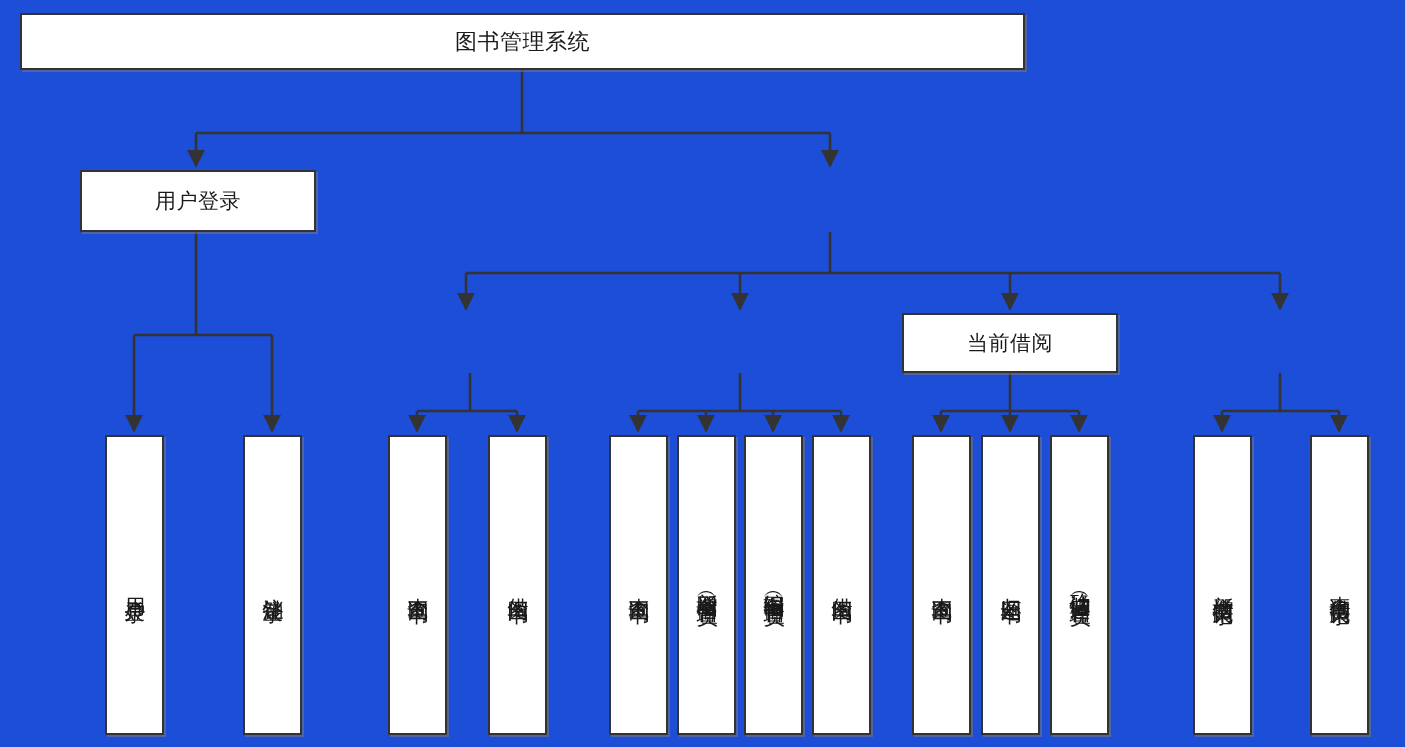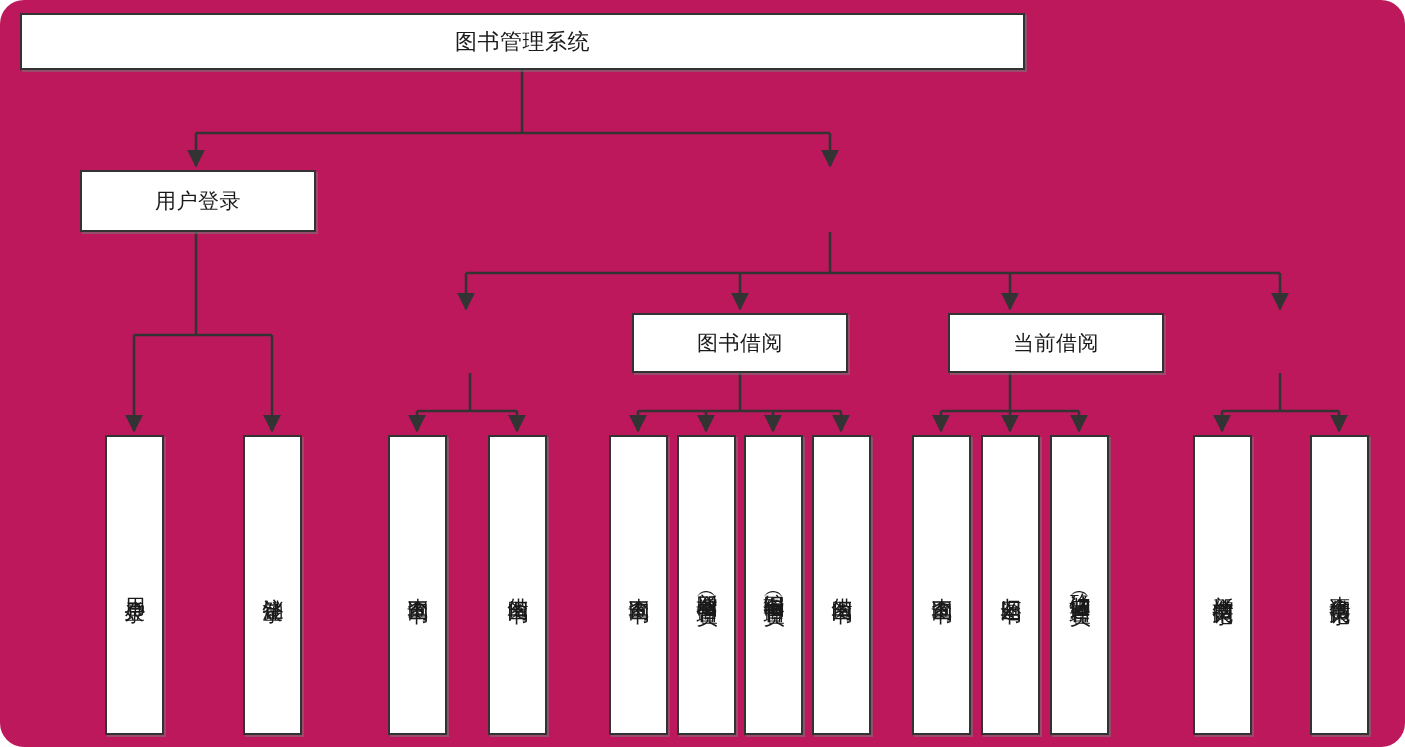--- a/index.html
+++ b/index.html
@@ -8,23 +8,22 @@
     padding: 0;
     background: #ffffff;
   }
   body {
     font-family: "DejaVu Sans", "Liberation Sans", sans-serif;
   }
   #diagram-root {
     position: relative;
     width: 1405px;
     height: 747px;
-    background: #be185d;
+    background: #1d4ed8;
     overflow: hidden;
-    border-radius: 24px;
   }
   #edge-layer {
     position: absolute;
     left: 0;
     top: 0;
     width: 1405px;
     height: 747px;
     pointer-events: none;
   }
   .node {
@@ -136,24 +135,21 @@
   </svg>
 
   <div class="node horiz root" style="left:20px; top:13px; width:1005px; height:57px;">
     <span class="node-label">图书管理系统</span>
   </div>
 
   <div class="node horiz" style="left:80px; top:170px; width:236px; height:62px;">
     <span class="node-label">用户登录</span>
   </div>
 
-  <div class="node horiz" style="left:632px; top:313px; width:216px; height:60px;">
-    <span class="node-label">图书借阅</span>
-  </div>
-  <div class="node horiz" style="left:948px; top:313px; width:216px; height:60px;">
+  <div class="node horiz" style="left:902px; top:313px; width:216px; height:60px;">
     <span class="node-label">当前借阅</span>
   </div>
 
   <div class="node leaf" style="left:105px; top:435px; width:59px; height:300px;">
     <span class="node-label">用户登录</span>
   </div>
   <div class="node leaf" style="left:243px; top:435px; width:59px; height:300px;">
     <span class="node-label">注销登录</span>
   </div>
 

